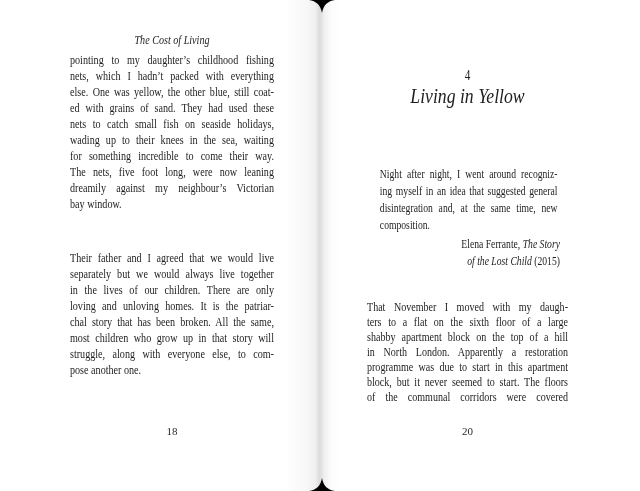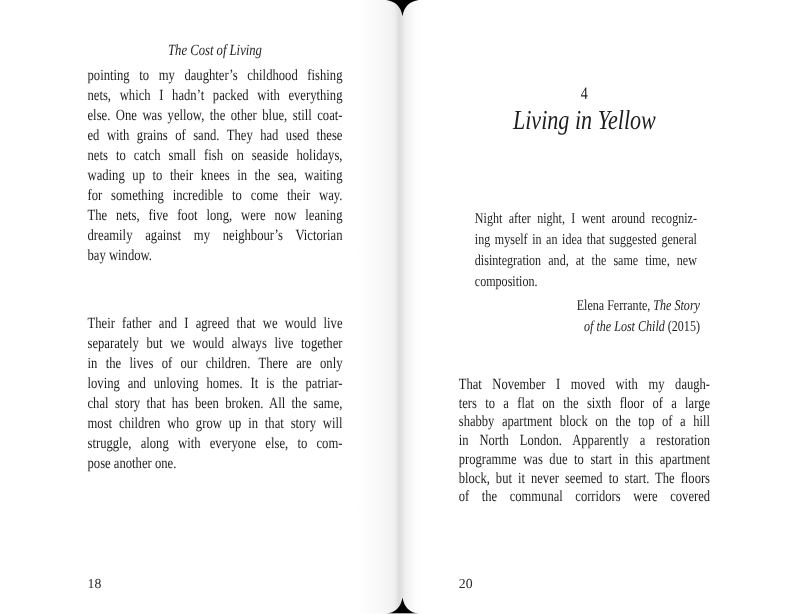--- a/index.html
+++ b/index.html
@@ -17,21 +17,21 @@
   .running-header { position:absolute; top:33px; left:0; width:100%; text-align:center;
     font-style:italic; font-size:12.5px; line-height:15px; }
 
   .para { font-size:12.5px; line-height:16px; }
   .para-1 { position:absolute; top:52px; left:0; right:0; }
   .para-2 { position:absolute; top:250px; left:0; right:0; }
 
   .tline { text-align:justify; text-align-last:justify; }
   .tline-last { text-align:last-left; text-align-last:left; }
 
-  .folio { position:absolute; top:424px; font-size:11px; line-height:14px; text-align:left; color:#2a2a2a;margin-top:36px; }
+  .folio { position:absolute; top:424px; font-size:11px; line-height:14px; text-align:center; color:#2a2a2a; }
   .page-left .folio { left:70px; width:204px; }
   .page-right .folio { left:47px; width:201px; }
 
   .chapter-number { position:absolute; top:68px; left:0; width:100%; text-align:center;
     font-size:14px; line-height:16px; }
   .chapter-title { position:absolute; top:83px; left:0; width:100%; text-align:center;
     font-style:italic; font-size:22px; line-height:26px; }
 
   .epigraph { position:absolute; top:166px; left:16px; right:13px; font-size:12px; line-height:17px; }
   .attribution { position:absolute; top:236px; left:16px; right:10px; font-size:12px; line-height:17px; text-align:right; }

